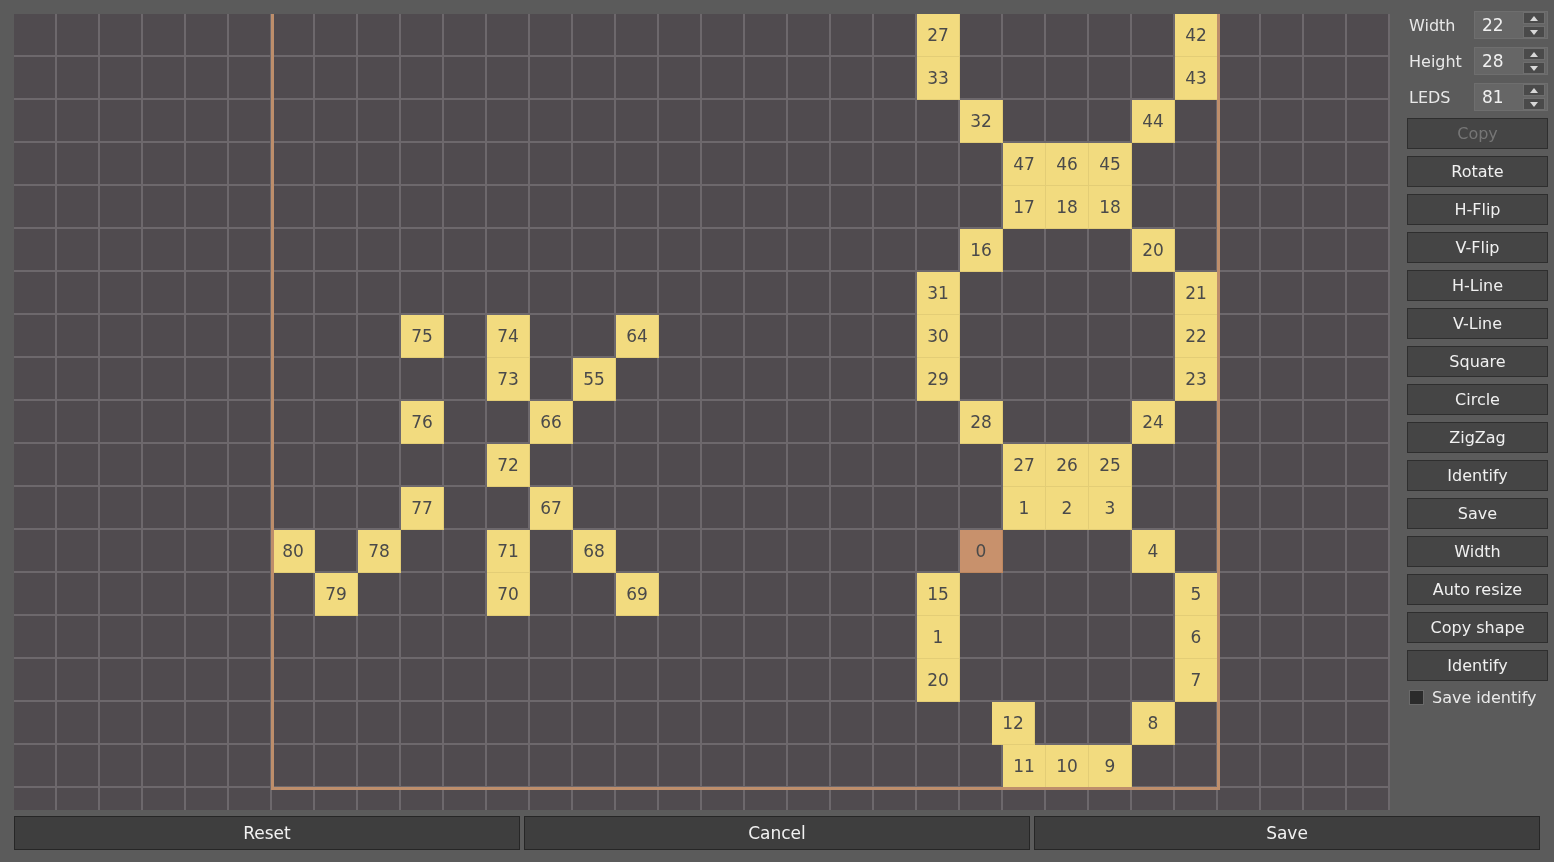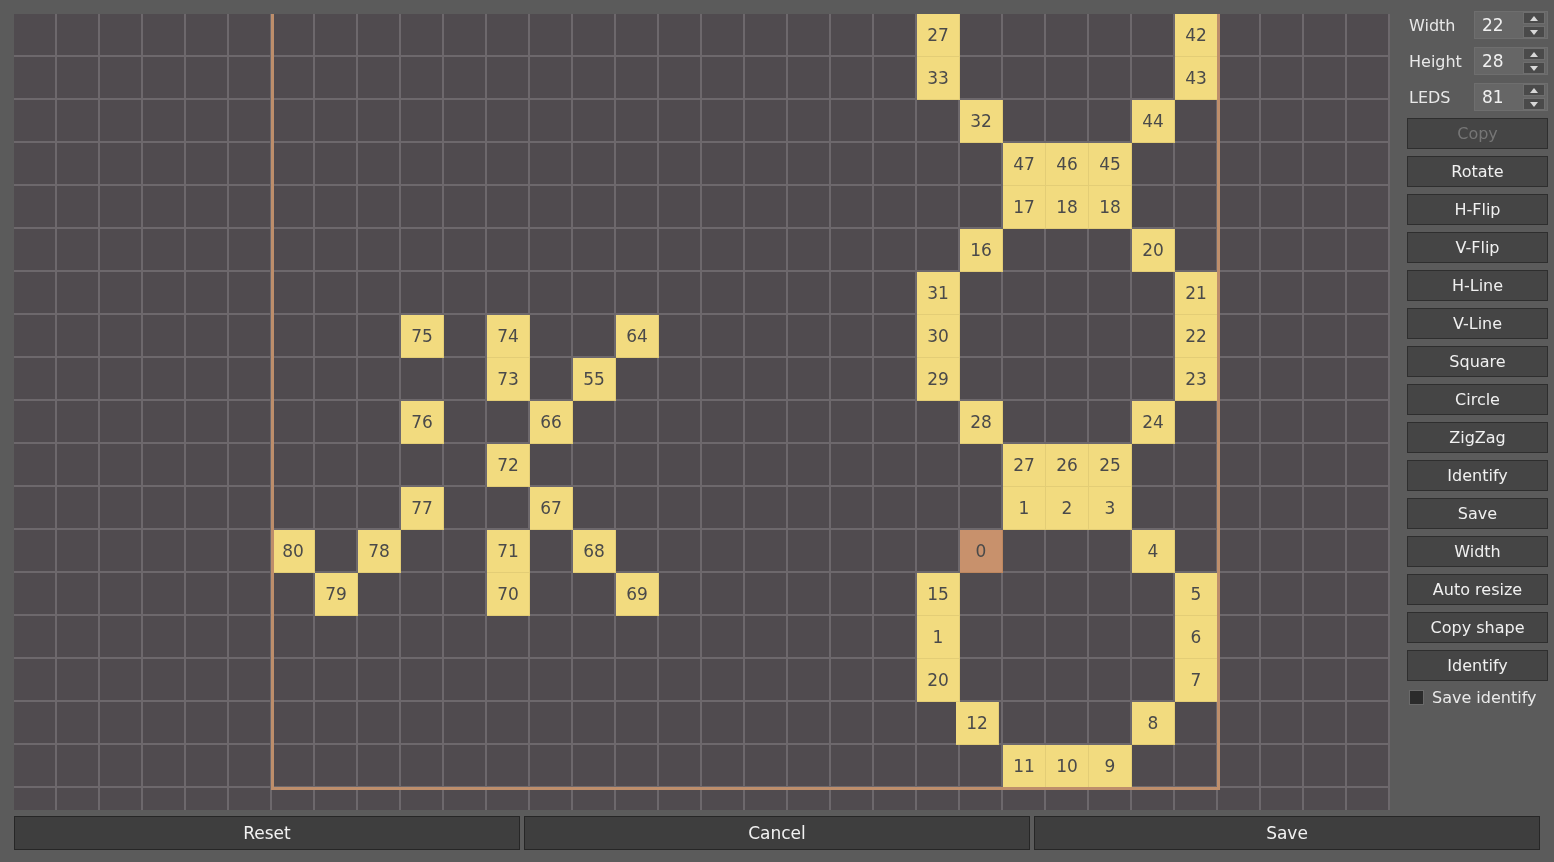--- a/index.html
+++ b/index.html
@@ -826,21 +826,21 @@
       <div class="led-cell" style="left: 1132px; top: 530px;">4</div>
       <div class="led-cell" style="left: 315px; top: 573px;">79</div>
       <div class="led-cell" style="left: 487px; top: 573px;">70</div>
       <div class="led-cell" style="left: 616px; top: 573px;">69</div>
       <div class="led-cell" style="left: 917px; top: 573px;">15</div>
       <div class="led-cell" style="left: 1175px; top: 573px;">5</div>
       <div class="led-cell" style="left: 917px; top: 616px;">1</div>
       <div class="led-cell" style="left: 1175px; top: 616px;">6</div>
       <div class="led-cell" style="left: 917px; top: 659px;">20</div>
       <div class="led-cell" style="left: 1175px; top: 659px;">7</div>
-      <div class="led-cell" style="left: 956px; top: 702px;">12</div>
+      <div class="led-cell" style="left: 992px; top: 702px;">12</div>
       <div class="led-cell" style="left: 1132px; top: 702px;">8</div>
       <div class="led-cell" style="left: 1003px; top: 745px;">11</div>
       <div class="led-cell" style="left: 1046px; top: 745px;">10</div>
       <div class="led-cell" style="left: 1089px; top: 745px;">9</div>
     </div>
 
   <div id="side-panel">
     <div id="spinners-container">
         <div class="spin-row">
           <span class="spin-label">Width</span>

